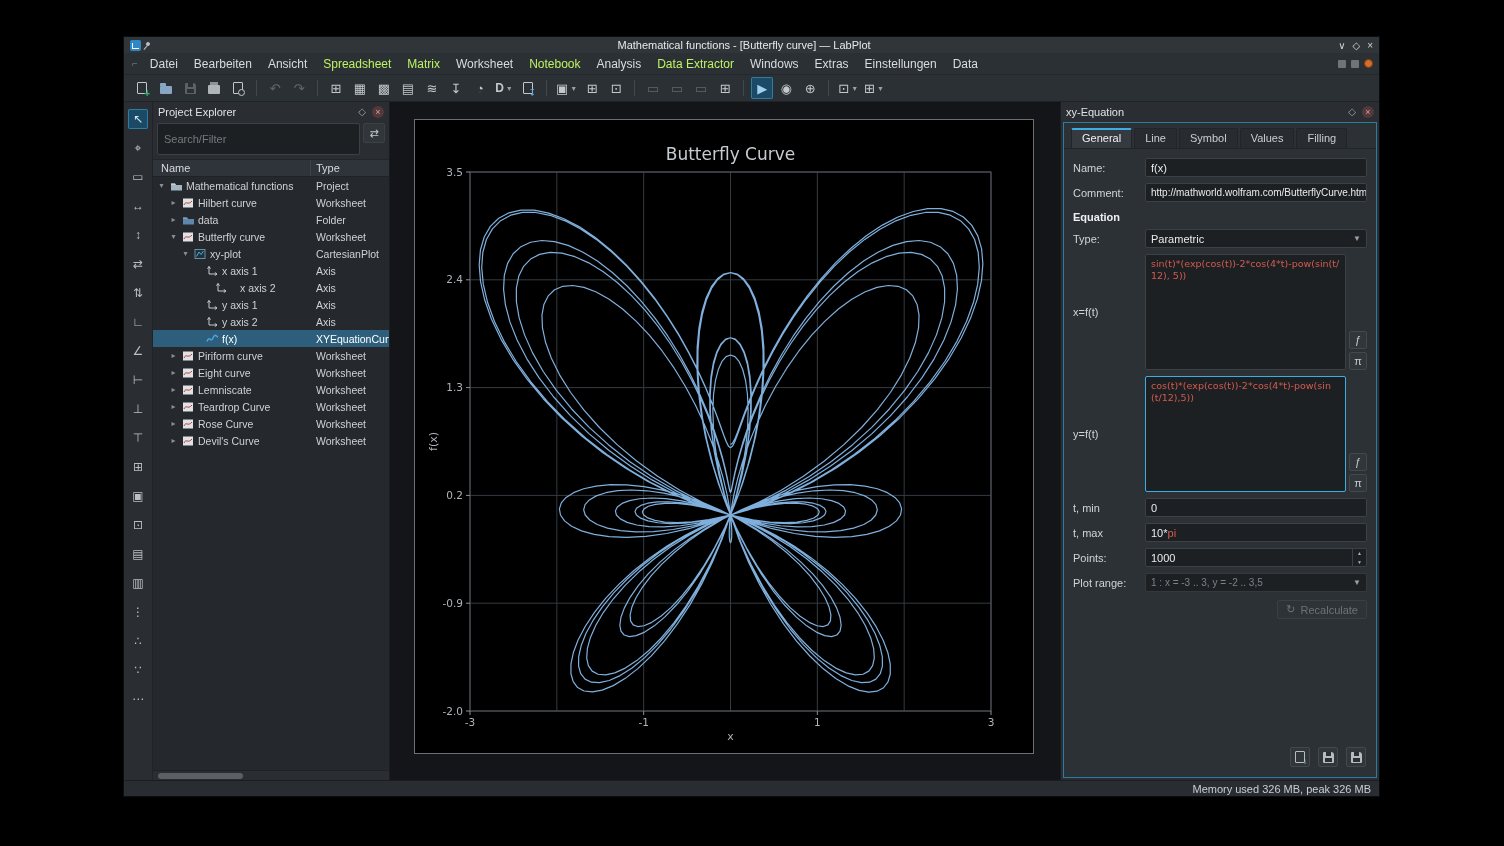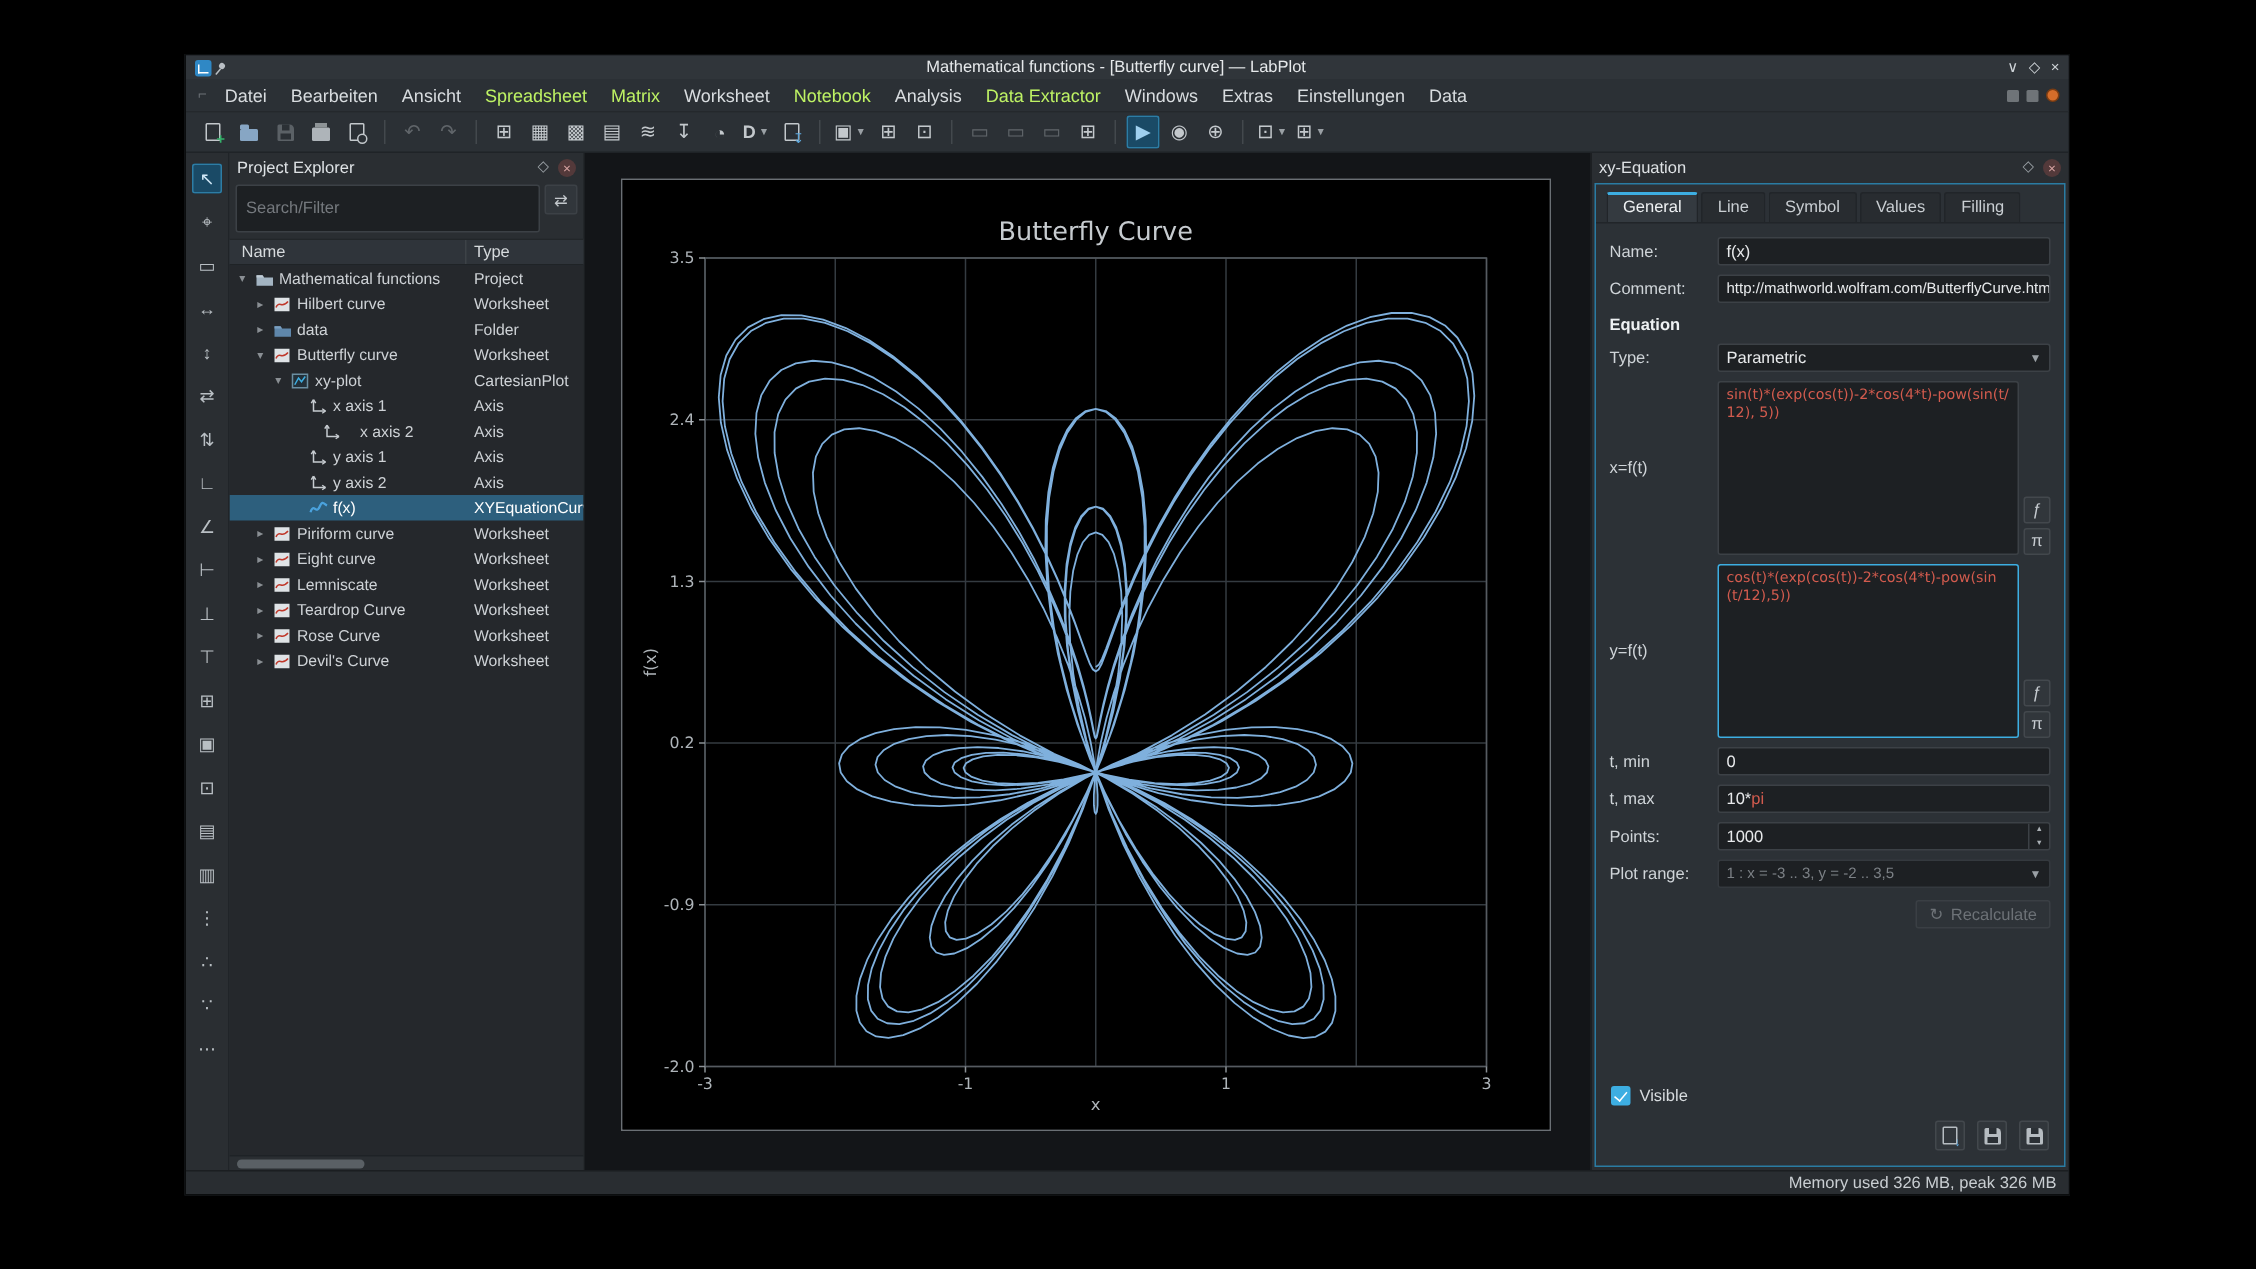--- a/index.html
+++ b/index.html
@@ -633,24 +633,20 @@
           <span class="recalc-row">
             <span class="recalc">
               <span class="ric">↻</span>
               <span>Recalculate</span>
             </span>
           </span>
         </div>
 
         <div class="dock-spacer"></div>
 
-        <div class="visible-row">
-          <span class="cb"></span>
-          <span>Visible</span>
-        </div>
 
         <div class="dock-actions">
           <span class="action-btn">
               <span class="icx icx-doc-down"></span>
             </span>
           <span class="action-btn">
               <span class="icx icx-floppy"></span>
             </span>
           <span class="action-btn">
               <span class="icx icx-floppy"></span>

